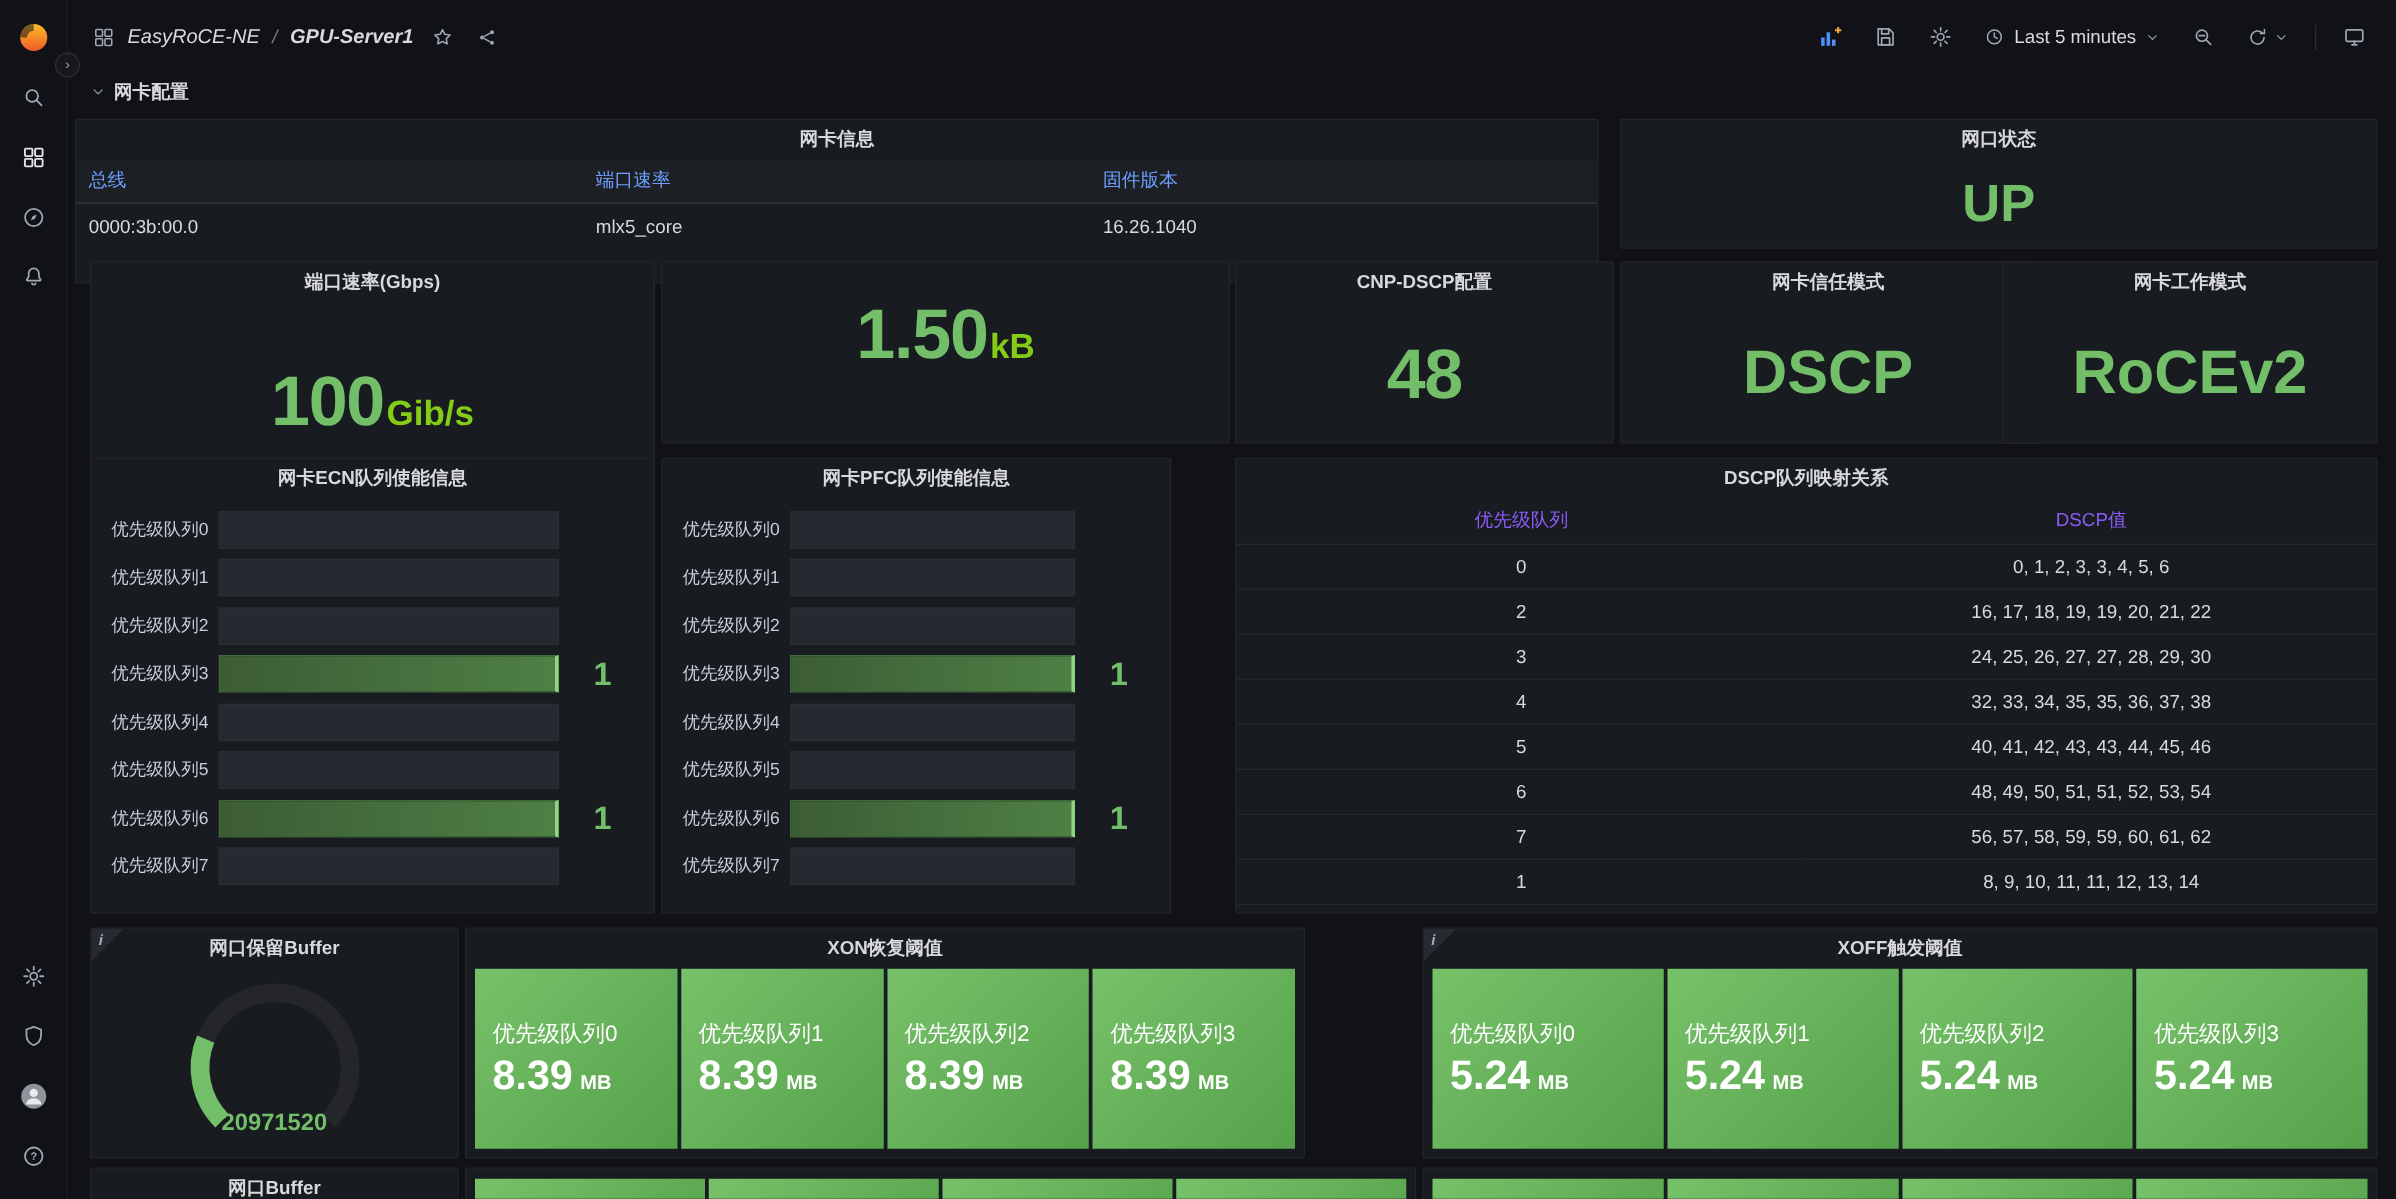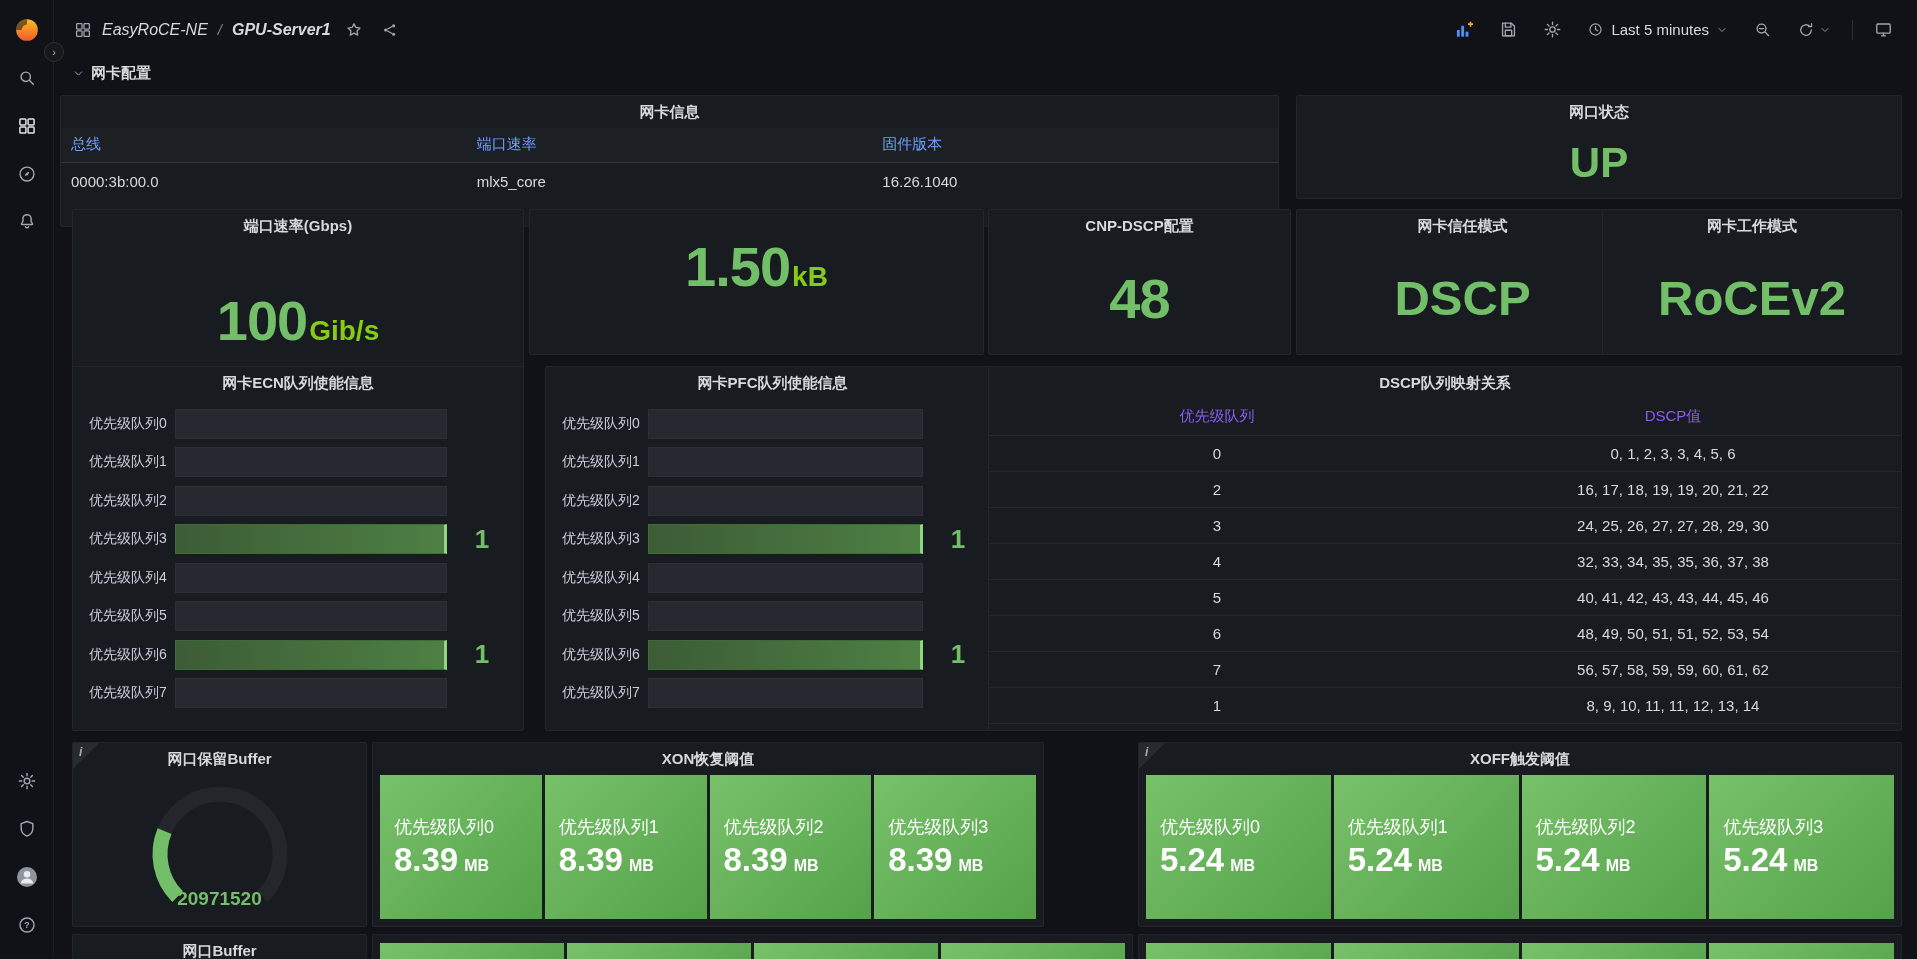--- a/index.html
+++ b/index.html
@@ -53,21 +53,21 @@
     color:#d8d9da; white-space:nowrap; cursor:pointer; }
 
   #p-nicinfo { left:60px;  top:95px; width:1219px; height:132px; }
   #p-status  { left:1296px; top:95px; width:606px;  height:104px; }
   #p-speed   { left:72px;  top:209px; width:452px; height:190px; }
   #p-mtu     { left:529px; top:209px; width:455px; height:146px; }
   #p-cnp     { left:988px; top:209px; width:303px; height:146px; }
   #p-trust   { left:1296px; top:209px; width:333px; height:146px; }
   #p-work    { left:1602px; top:209px; width:300px; height:146px; }
   #p-ecn     { left:72px;  top:366px; width:452px; height:365px; }
-  #p-pfc     { left:545px; top:366px; width:455px; height:365px; }
+  #p-pfc     { left:529px; top:366px; width:408px; height:365px; }
   #p-dscp    { left:988px; top:366px; width:914px; height:365px; }
   #p-gauge   { left:72px;  top:742px; width:295px; height:185px; }
   #p-xon     { left:372px; top:742px; width:672px; height:185px; }
   #p-xoff    { left:1138px; top:742px; width:764px; height:185px; }
   #p-buffer2 { left:72px;  top:934px; width:295px; height:80px; }
   #p-xon2    { left:372px; top:934px; width:761px; height:80px; }
   #p-xoff2   { left:1138px; top:934px; width:764px; height:80px; }
 
   
   table { width:100%; border-collapse:collapse; table-layout:fixed; }

